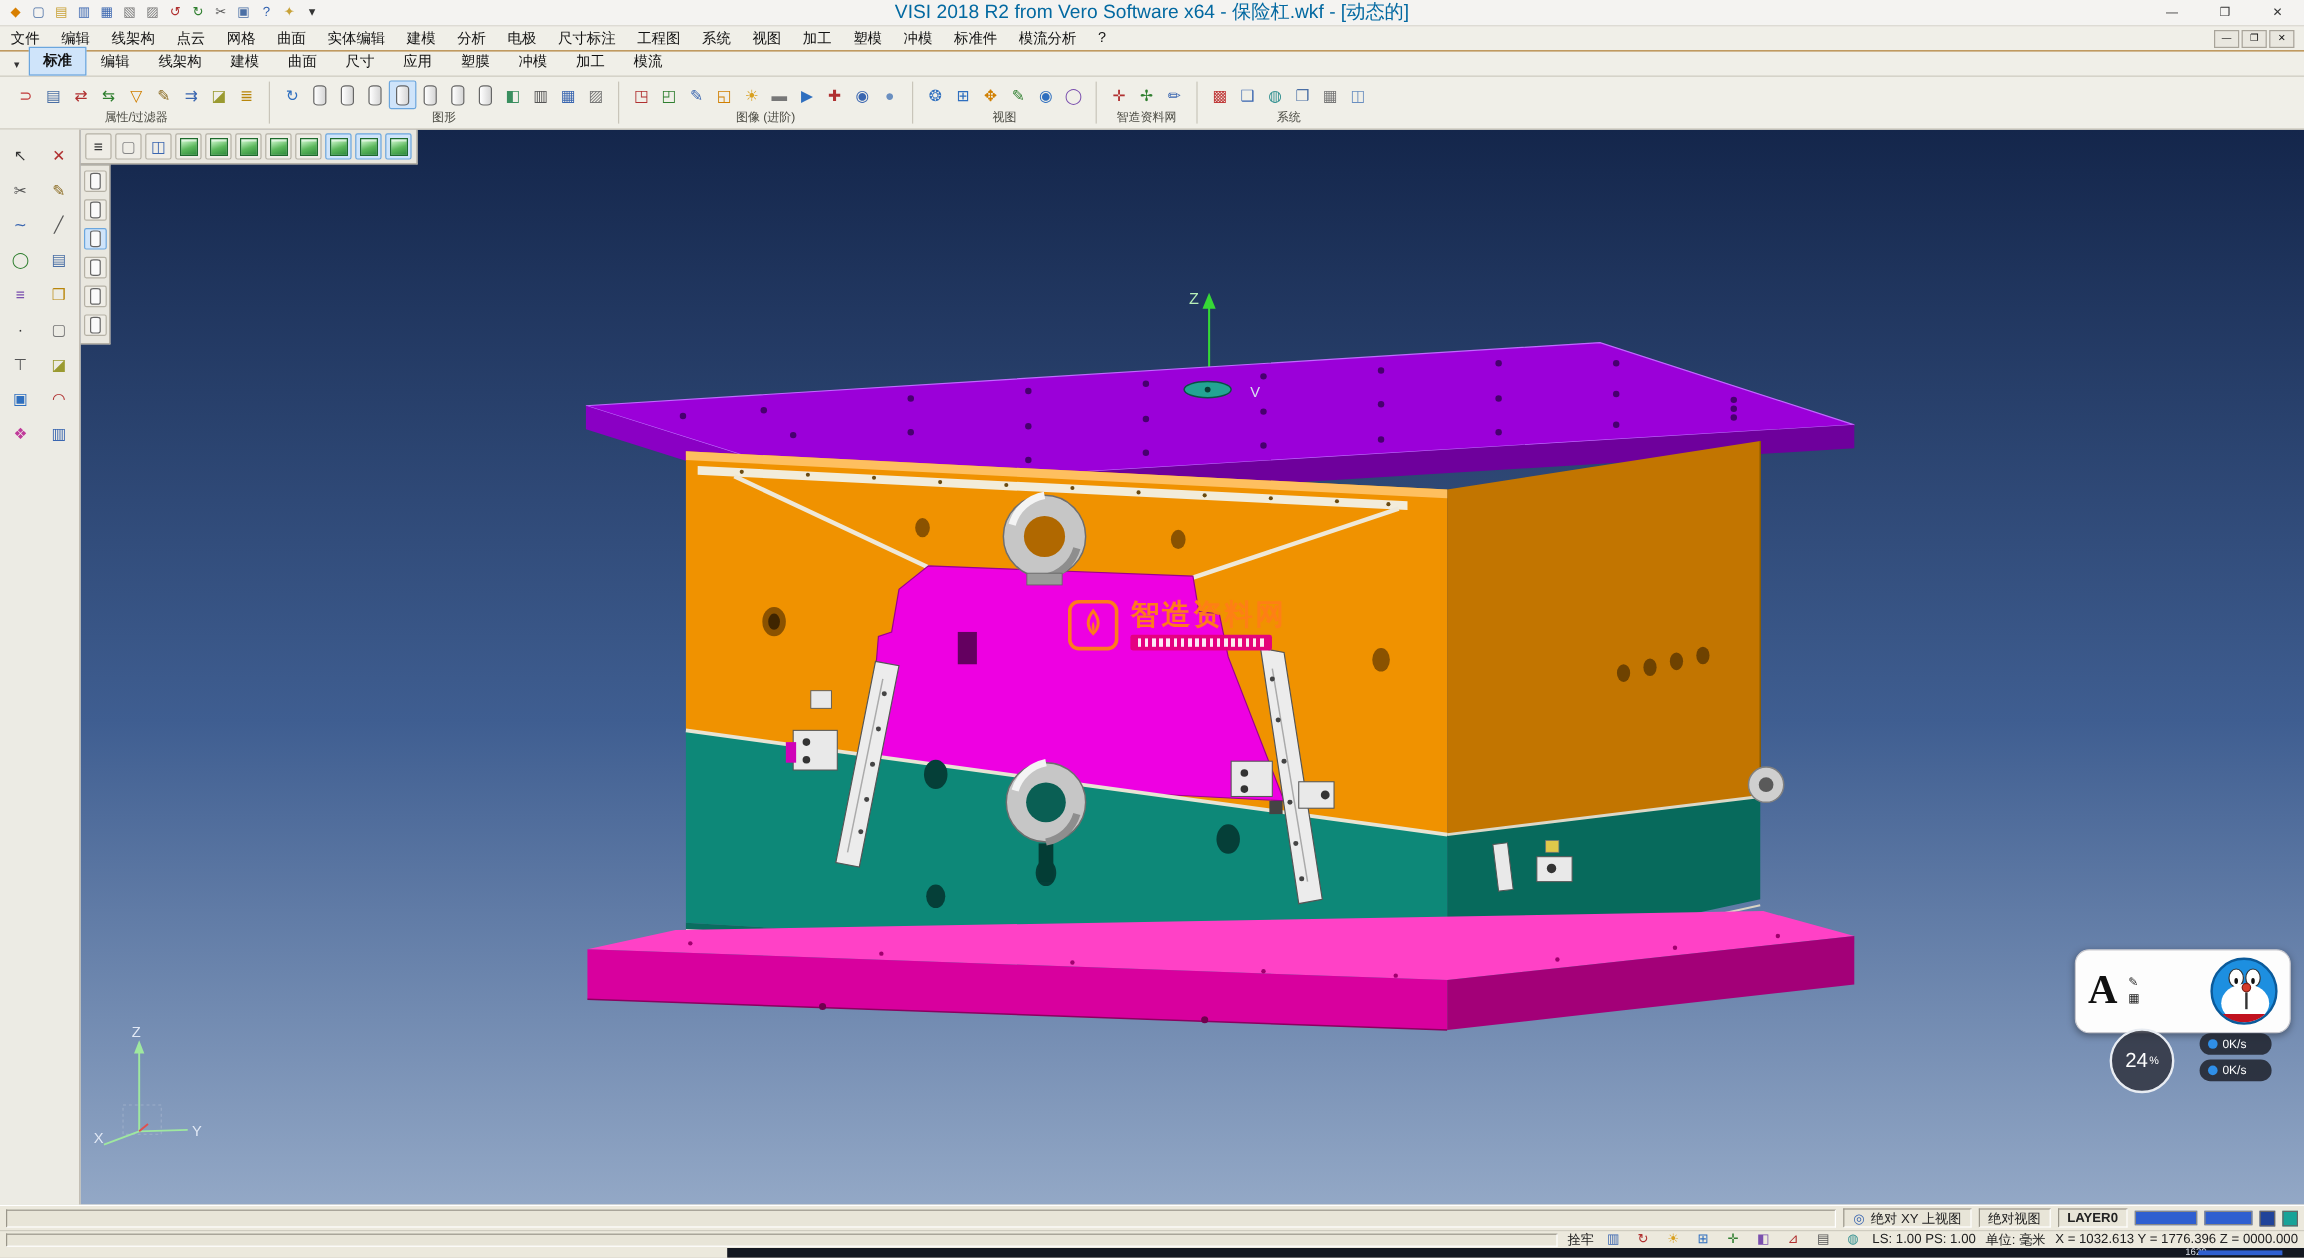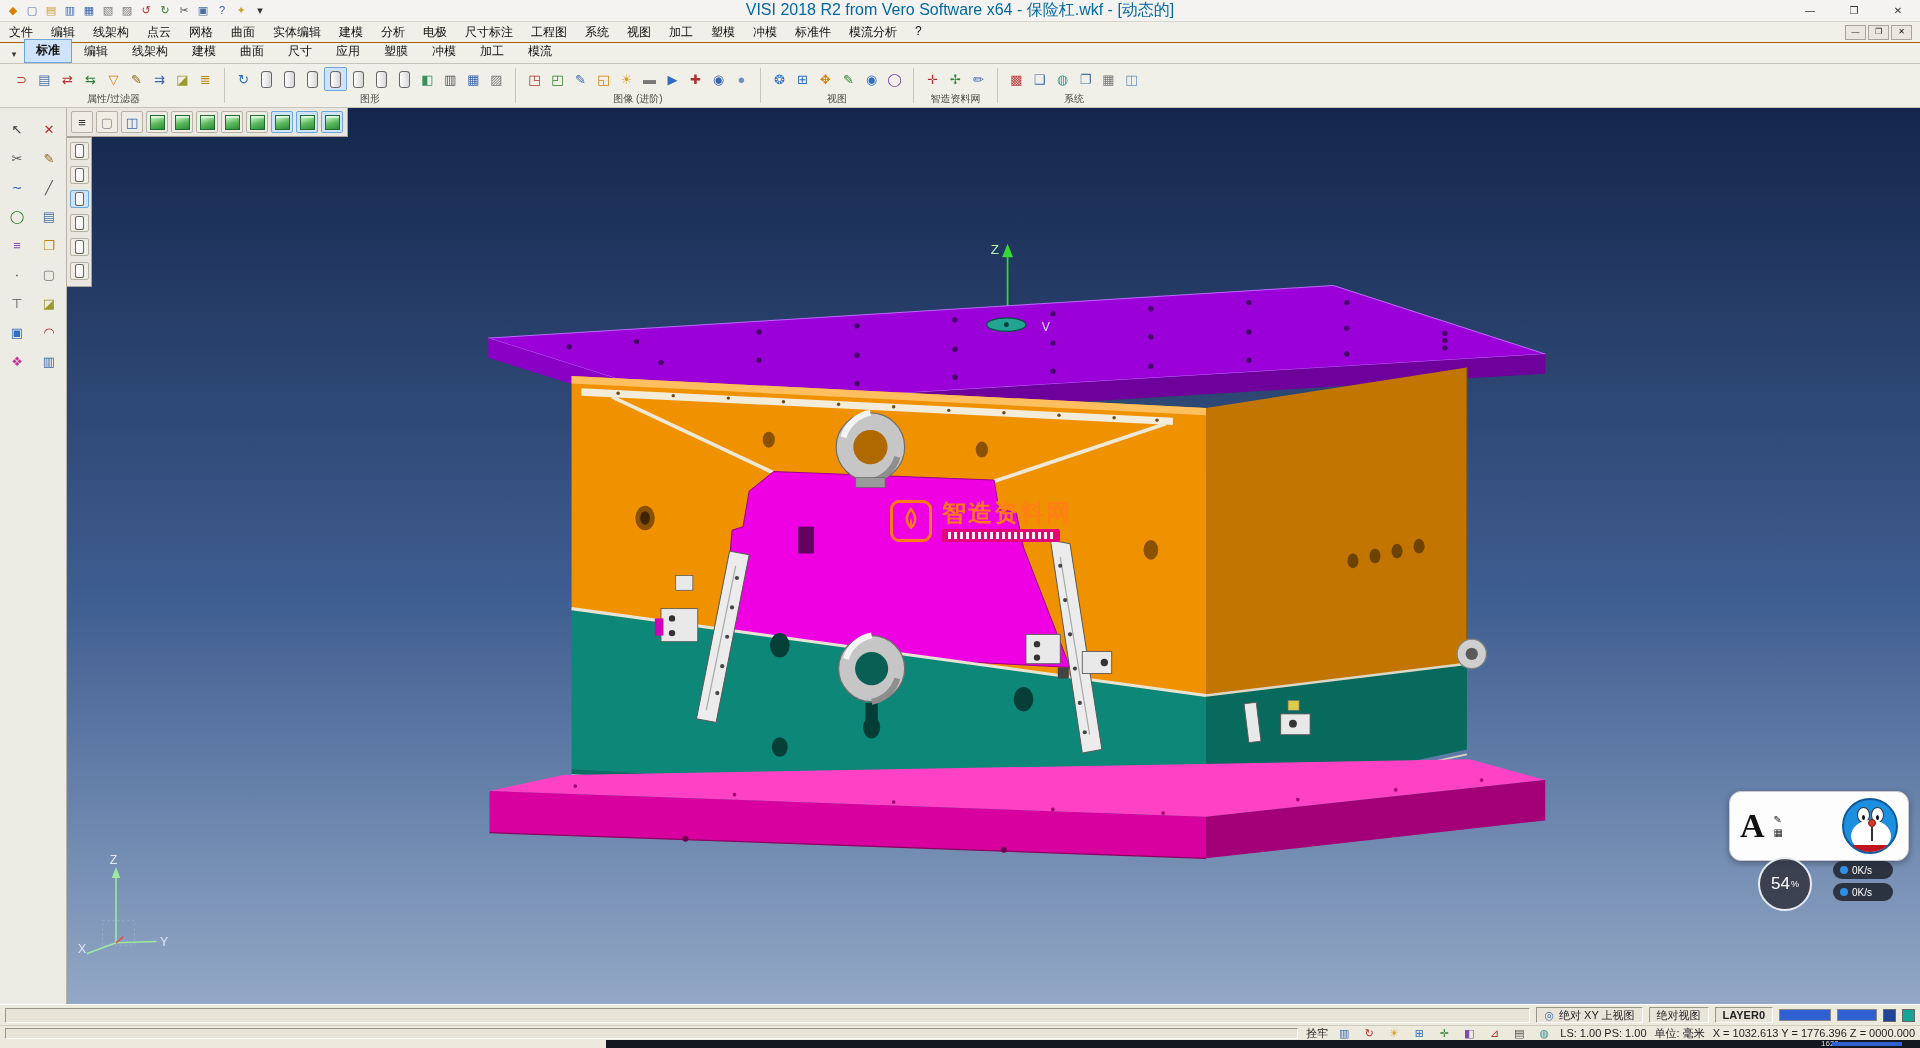--- a/index.html
+++ b/index.html
@@ -693,21 +693,21 @@
         <div class="eye r">
             <div class="pupil"></div>
           </div>
         <div class="face"></div>
         <div class="nose"></div>
         <div class="mouth"></div>
         <div class="collar"></div>
       </div>
     </div>
     <div class="pct-circle">
-      <span>54</span>
+      <span>24</span>
         <sup>%</sup>
     </div>
     <div class="pill pill-up">
       <span class="dot"></span>
       <span>0K/s</span>
     </div>
     <div class="pill pill-down">
       <span class="dot"></span>
       <span>0K/s</span>
     </div>

